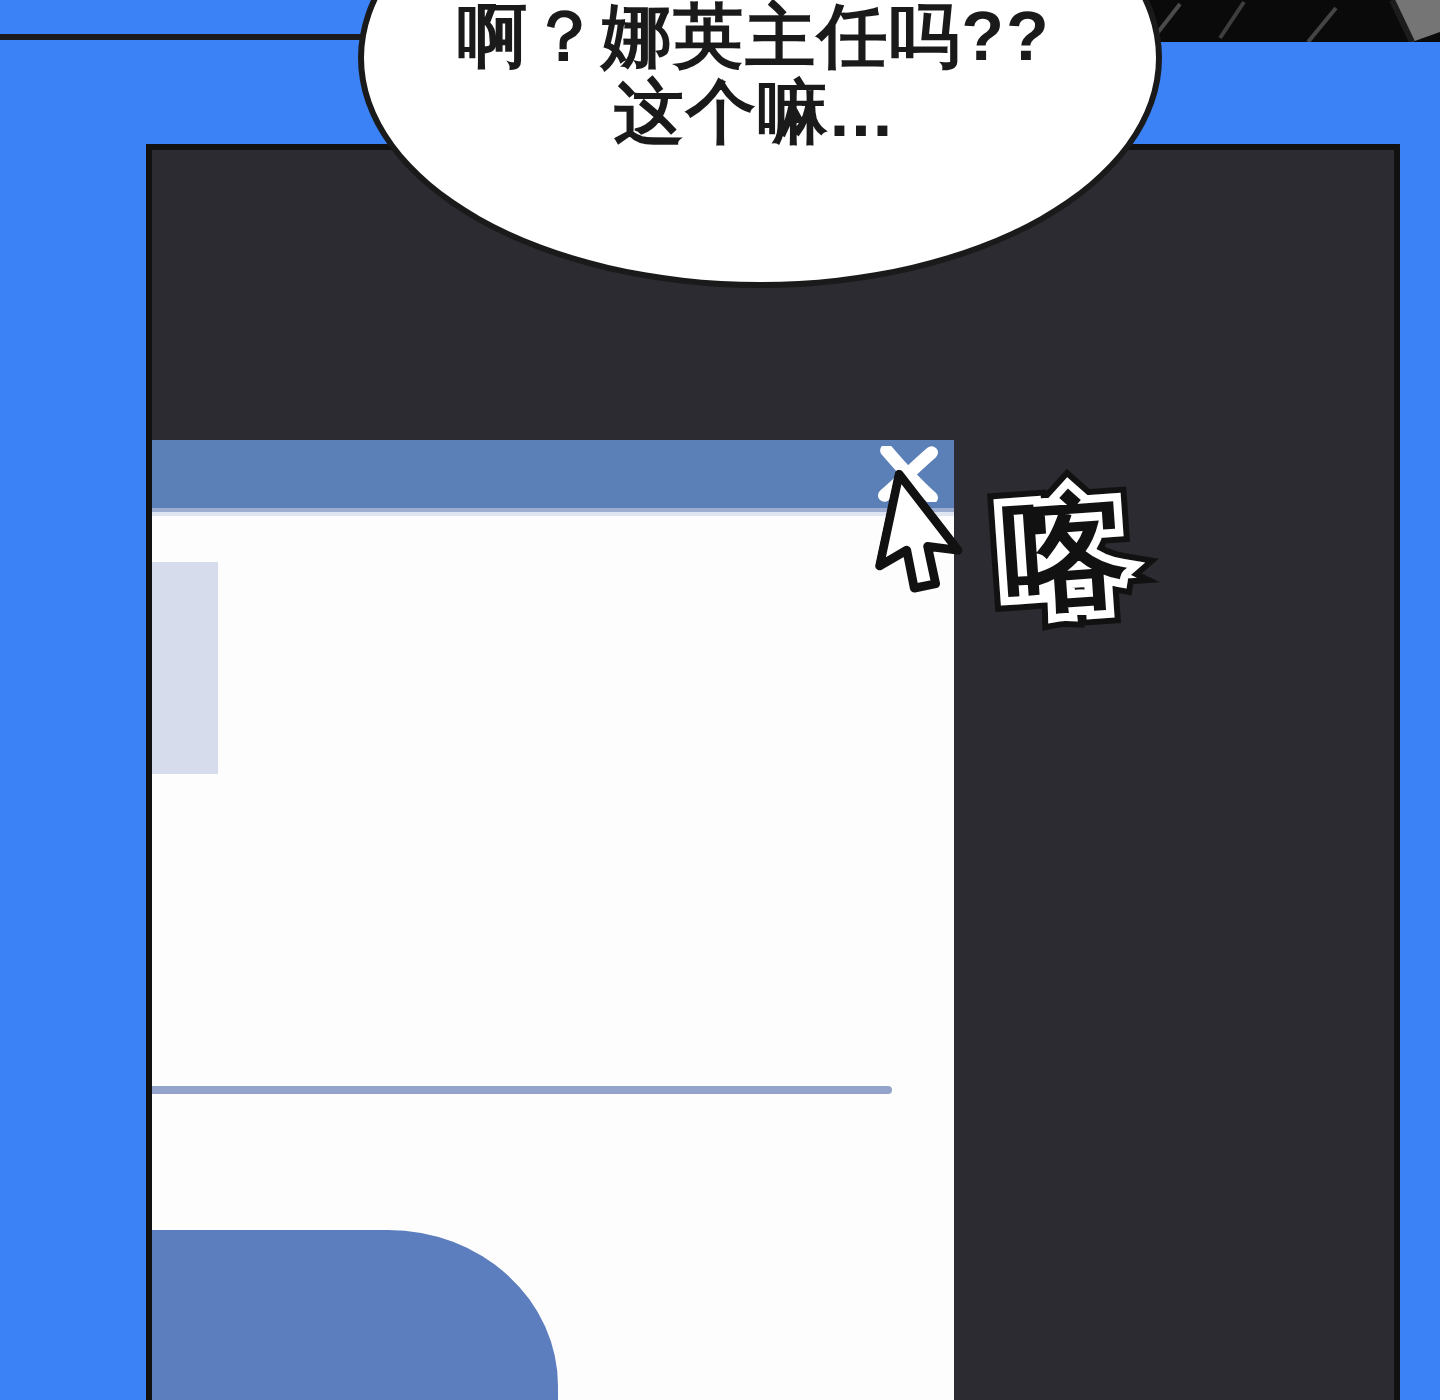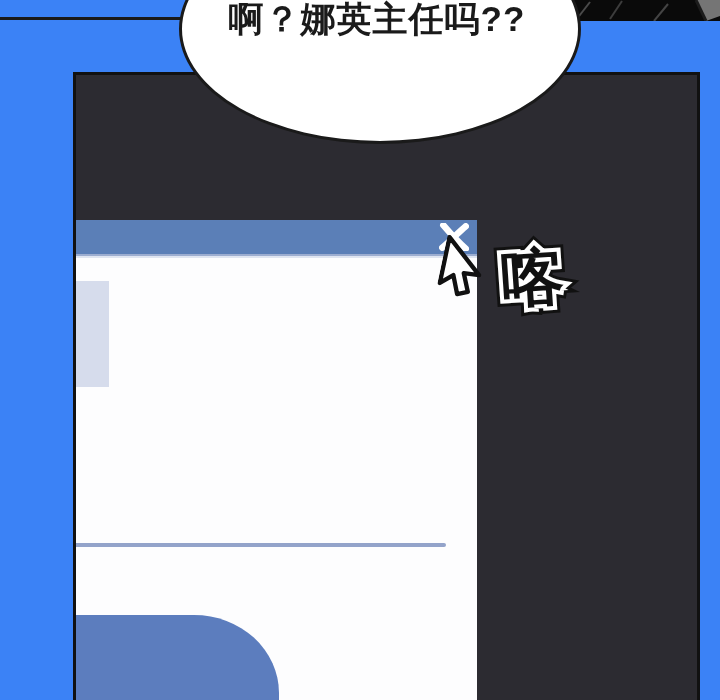--- a/index.html
+++ b/index.html
@@ -64,20 +64,21 @@
     <path d="M20,20 L34,2" stroke="#4a4a4a" stroke-width="2" fill="none"></path>
     <path d="M54,19 L66,1" stroke="#3d3d3d" stroke-width="2" fill="none"></path>
     <path d="M98,21 L112,4" stroke="#444444" stroke-width="2" fill="none"></path>
   </svg>
 
   <div class="panel"></div>
 
   <div class="bubble"></div>
   <div class="bubble-text">
     <div>啊？娜英主任吗??</div>
+    <div>这个嘛...</div>
   </div>
 
   <div class="dialog">
     <div class="titlebar"></div>
     <div class="tb-edge1"></div>
     <div class="tb-edge2"></div>
     <svg class="close" viewBox="0 0 28 26">
       <path d="M4,2 C10,9 17,17 25,24" stroke="#ffffff" stroke-width="6" stroke-linecap="round" fill="none"></path>
       <path d="M25,3 C18,9 10,17 3,23" stroke="#ffffff" stroke-width="6" stroke-linecap="round" fill="none"></path>
     </svg>

